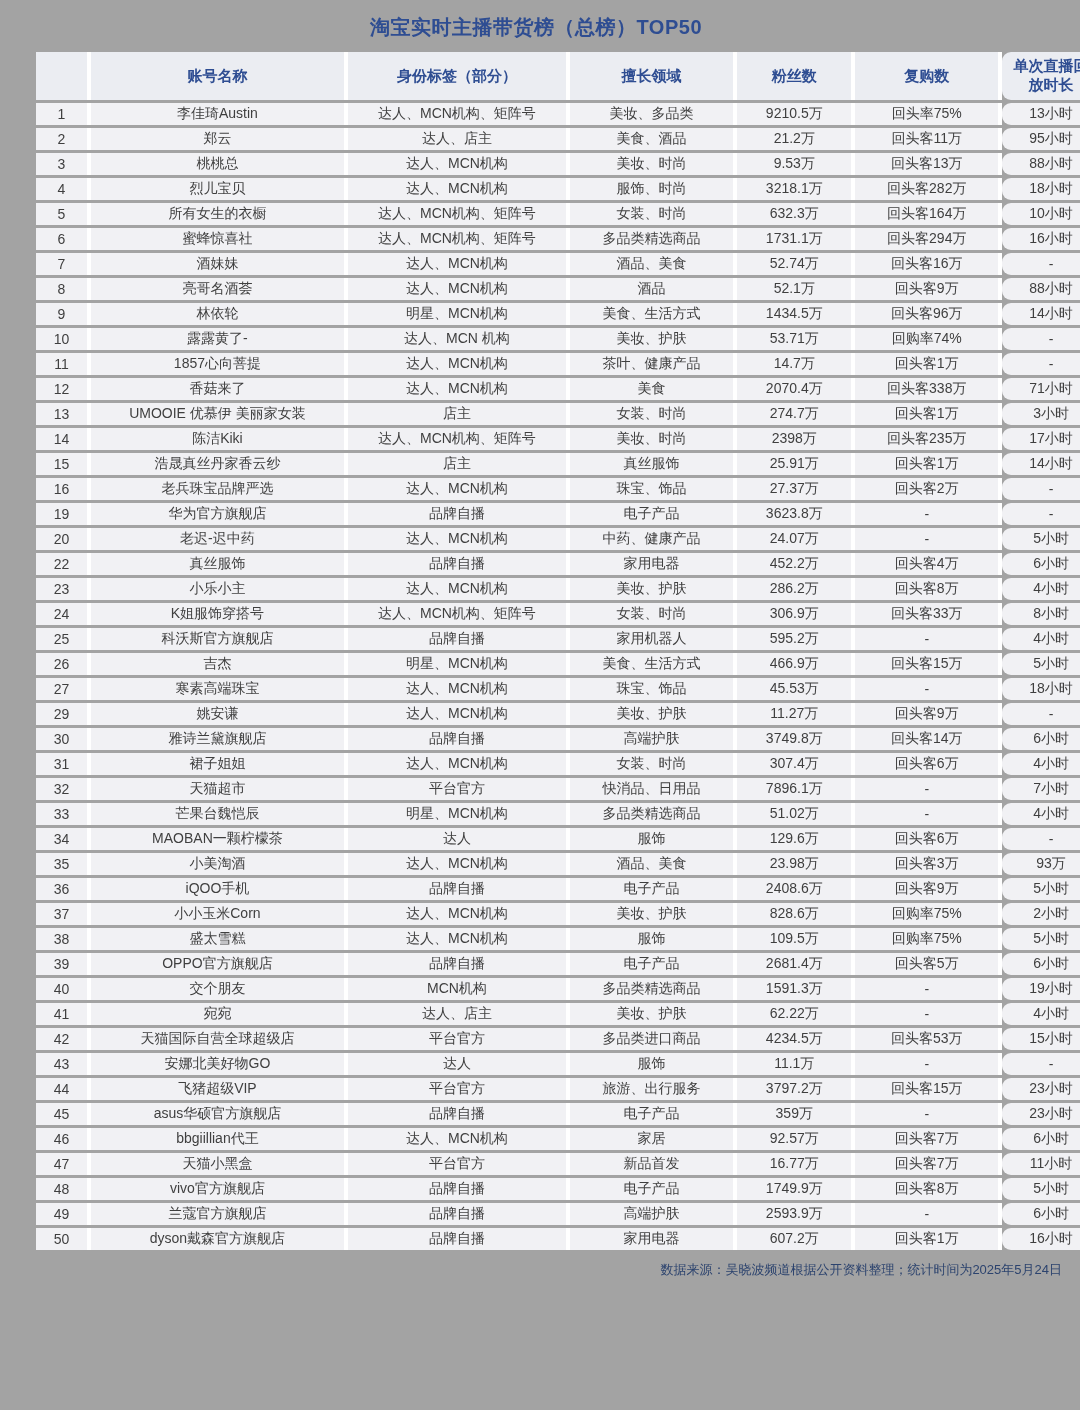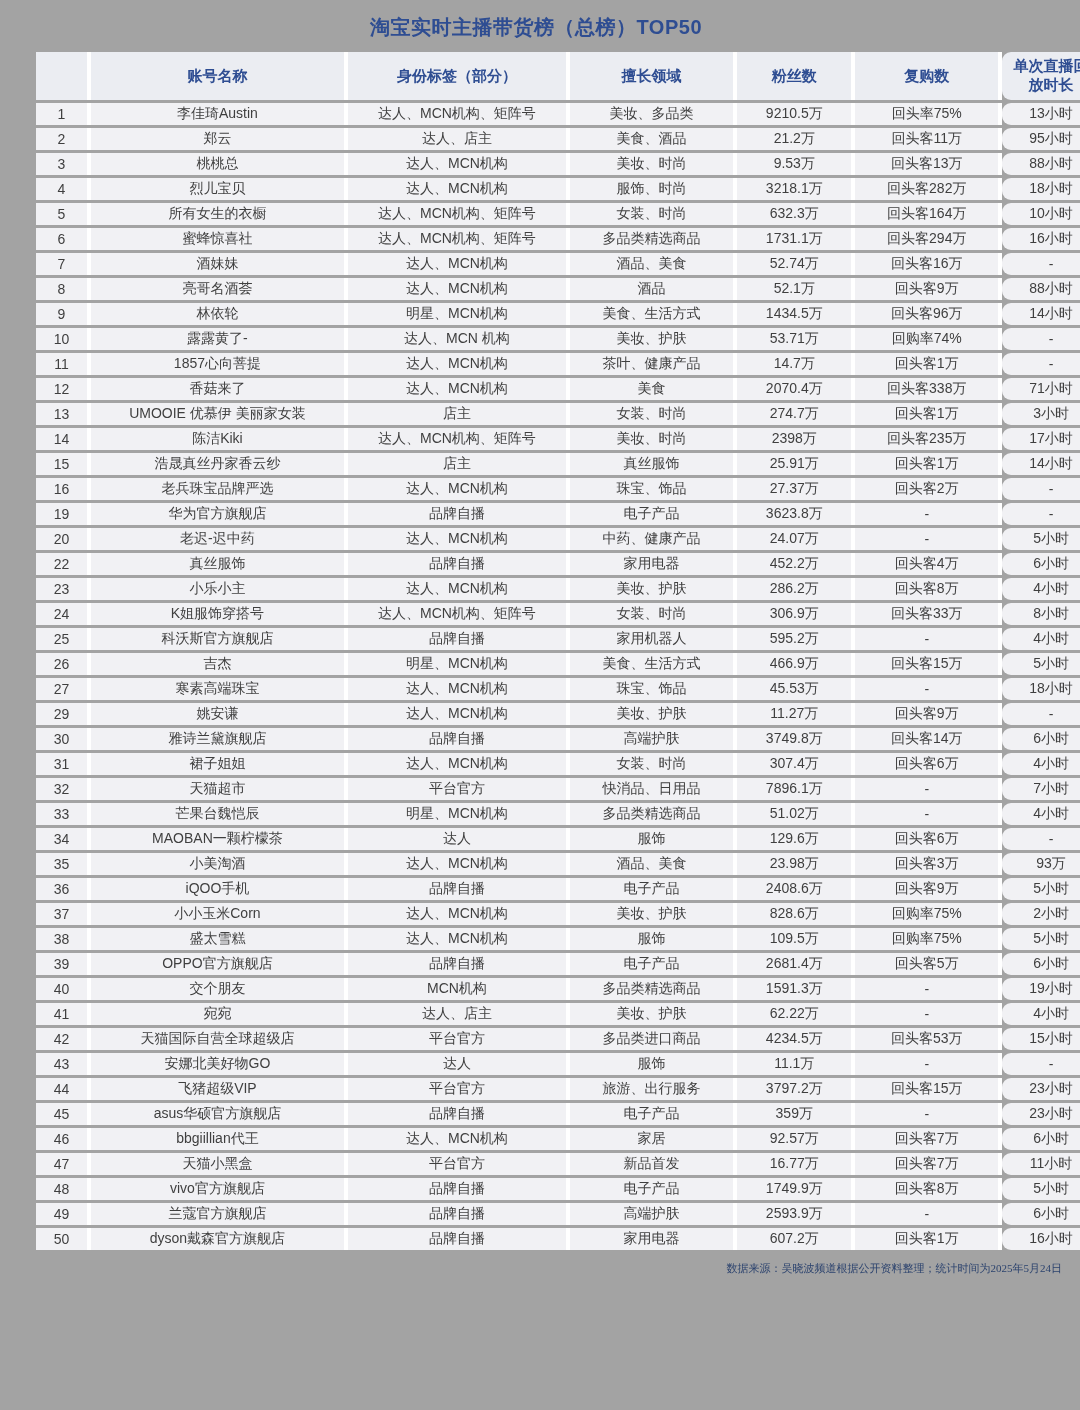--- a/index.html
+++ b/index.html
@@ -65,23 +65,22 @@
     background: var(--row-bg);
     color: var(--cell-text);
     font-size: 14px;
     height: 22px;
     padding: 1px 2px;
   }
   .page-footer {
     width: 1064px;
     text-align: right;
     color: var(--footer-text);
-    font-size: 11px;
+    font-size: 13px;
     padding: 8px 2px 0 0;
-    font-family: Liberation Serif, serif;
   }
 </style>
 </head>
 <body>
 
 <div class="page">
 
   <div class="page-title">淘宝实时主播带货榜（总榜）TOP50</div>
 
   <table class="rank-table">

